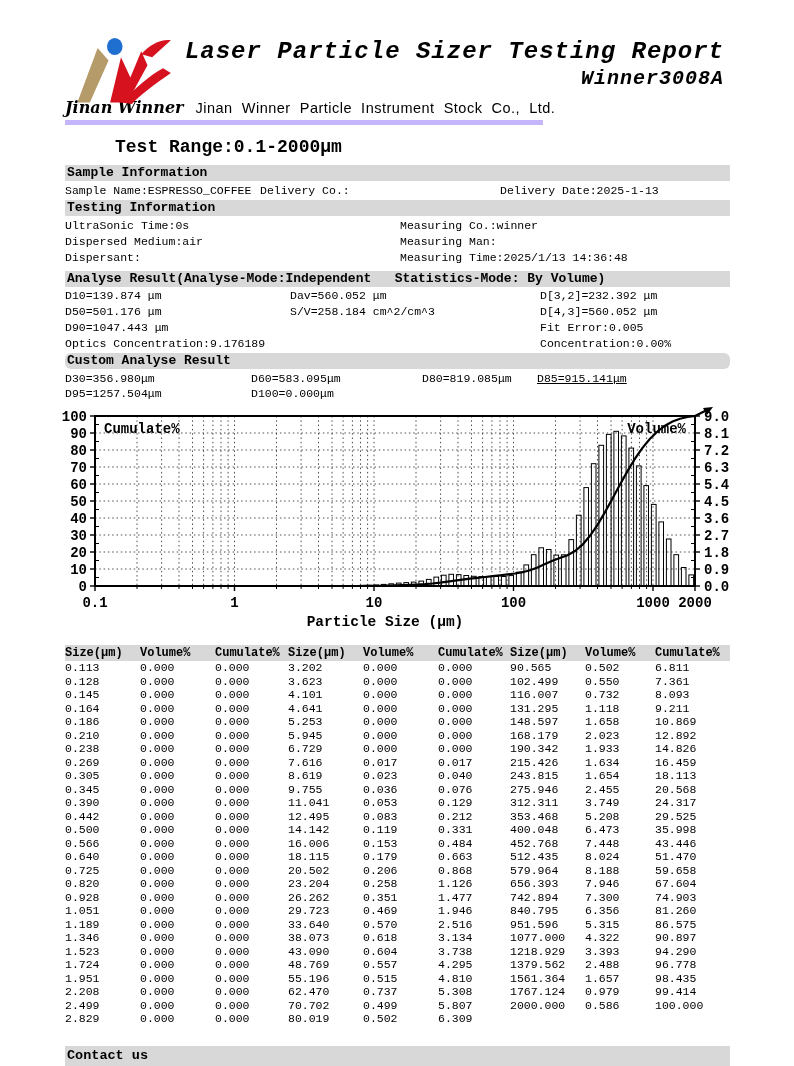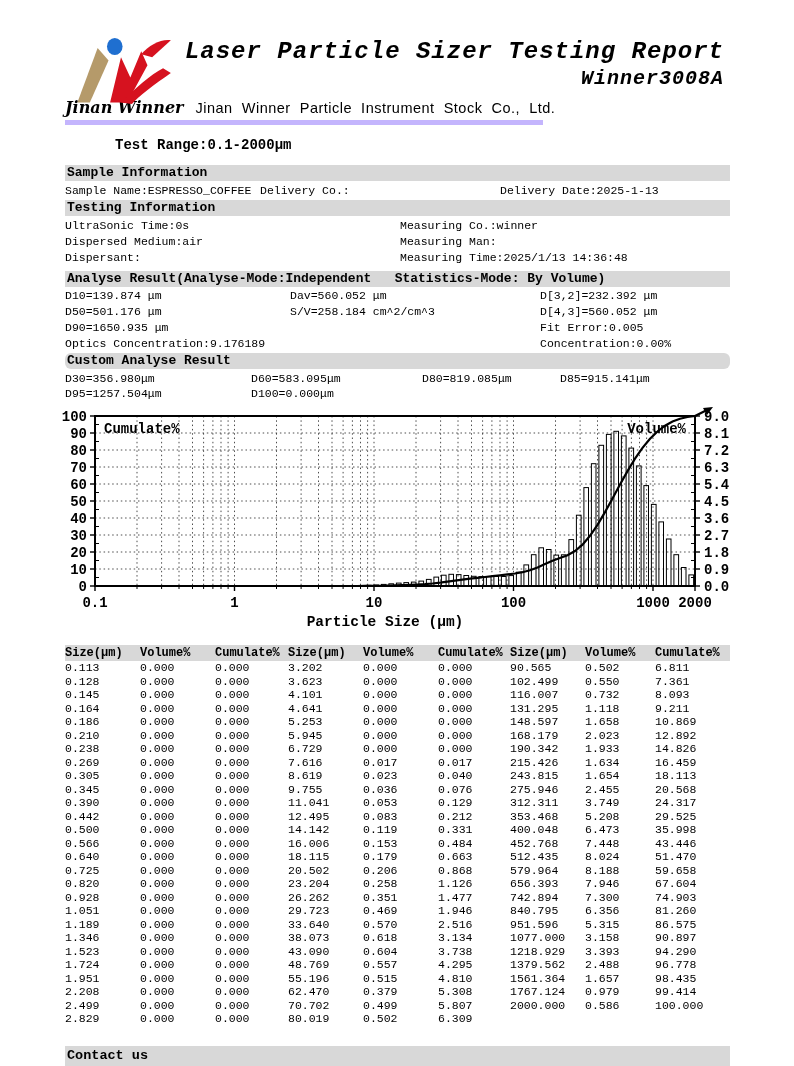--- a/index.html
+++ b/index.html
@@ -10,21 +10,21 @@
   
   .hdr { display:flex; padding-top:34px; height:110px; }
   .logo-wrap { width:120px; position:relative; }
   .logo-svg { width:112px; height:74px; display:block; }
   .titles { flex:1; text-align:right; padding-top:4px; padding-right:6px; }
   .title1 { font-family:"Liberation Mono", monospace; font-style:italic; font-weight:bold; font-size:24px; letter-spacing:1px; white-space:pre; }
   .title2 { font-family:"Liberation Mono", monospace; font-style:italic; font-weight:bold; font-size:20px; letter-spacing:1px; margin-top:2px; }
   .company-row { display:flex; align-items:baseline; width:478px; border-bottom:5px solid #c4b5fd; padding-bottom:3px; margin-top:-12px; }
   .logo-caption { font-family:"DejaVu Serif", serif; font-style:italic; font-weight:bold; font-size:16px; white-space:pre; }
   .company { font-family:"Liberation Sans", sans-serif; font-size:14.5px; margin-left:12px; letter-spacing:0.5px; white-space:pre; }
-  .range-row { margin-top:12px; height:17px; font-weight:bold; font-size:14px; white-space:pre; display:flex; }
+  .range-row { margin-top:12px; height:17px; font-weight:bold; font-size:18px; white-space:pre; display:flex; }
   .range-row .tr { margin-left:50px; }
   .range-row .pt { margin-left:95px; }
 
   
   .secbar { background:#d8d8d8; height:16px; line-height:16px; font-weight:bold; font-size:13px; padding-left:2px; white-space:pre; }
   .mt-sample { margin-top:11px; }
   .mt-testing { margin-top:2px; }
   .mt-analyse { margin-top:5px; }
   .mt-custom { margin-top:1px;border-radius:6px; }
   .mt-contact { margin-top:20px; height:22px; line-height:20px; font-size:13.5px; }
@@ -34,21 +34,21 @@
   .pos { position:absolute; top:1px; }
   .sample-row { margin-top:2px; }
   .p0 { left:0; } .p195 { left:195px; } .p335 { left:335px; } .p435 { left:435px; }
   .testing-rows { margin-top:2px; }
   .testing-rows .row { height:16px; }
   .analyse-rows { margin-top:1px; }
   .analyse-rows .row { height:16px; }
   .a0 { left:0; } .a225 { left:225px; } .a475 { left:475px; }
   .custom-rows { margin-top:2px; }
   .custom-rows .row { height:15px; }
-  .c0 { left:0; } .c170 { left:186px; } .c340 { left:357px; } .c495 { left:495px; }
+  .c0 { left:0; } .c170 { left:186px; } .c340 { left:357px; } .c495 { left:472px;text-decoration:underline; }
 
   
   .chart-block { margin-top:5px; margin-left:-10px; }
   .chart-svg { overflow:visible; display:block; }
   .xaxis-title { width:600px; margin-left:30px; text-align:center; font-weight:bold; font-size:14.5px; margin-top:1px; height:18px; white-space:pre; }
 
   
   .dist-table { margin-top:13px; border-collapse:collapse; table-layout:fixed; width:665px; }
   .dist-table th { background:#d8d8d8; font-weight:bold; font-size:12px; text-align:left; height:16px; padding:0; white-space:pre; }
   .dist-table td { font-size:11.5px; height:13.5px; line-height:13.5px; padding:0; white-space:pre; }
@@ -113,21 +113,21 @@
       <span class="pos a0">D10=139.874 μm</span>
       <span class="pos a225">Dav=560.052 μm</span>
       <span class="pos a475">D[3,2]=232.392 μm</span>
     </div>
     <div class="row">
       <span class="pos a0">D50=501.176 μm</span>
       <span class="pos a225">S/V=258.184 cm^2/cm^3</span>
       <span class="pos a475">D[4,3]=560.052 μm</span>
     </div>
     <div class="row">
-      <span class="pos a0">D90=1650.935 μm</span>
+      <span class="pos a0">D90=1047.443 μm</span>
       <span class="pos a475">Fit Error:0.005</span>
     </div>
     <div class="row">
       <span class="pos a0">Optics Concentration:9.176189</span>
       <span class="pos a475">Concentration:0.00%</span>
     </div>
   </div>
 
   <div class="secbar mt-custom">Custom Analyse Result</div>
   <div class="custom-rows">
@@ -601,21 +601,21 @@
           <td>86.575</td>
         </tr>
         <tr>
           <td>1.346</td>
           <td>0.000</td>
           <td>0.000</td>
           <td>38.073</td>
           <td>0.618</td>
           <td>3.134</td>
           <td>1077.000</td>
-          <td>3.158</td>
+          <td>4.322</td>
           <td>90.897</td>
         </tr>
         <tr>
           <td>1.523</td>
           <td>0.000</td>
           <td>0.000</td>
           <td>43.090</td>
           <td>0.604</td>
           <td>3.738</td>
           <td>1218.929</td>
@@ -642,21 +642,21 @@
           <td>4.810</td>
           <td>1561.364</td>
           <td>1.657</td>
           <td>98.435</td>
         </tr>
         <tr>
           <td>2.208</td>
           <td>0.000</td>
           <td>0.000</td>
           <td>62.470</td>
-          <td>0.379</td>
+          <td>0.737</td>
           <td>5.308</td>
           <td>1767.124</td>
           <td>0.979</td>
           <td>99.414</td>
         </tr>
         <tr>
           <td>2.499</td>
           <td>0.000</td>
           <td>0.000</td>
           <td>70.702</td>

